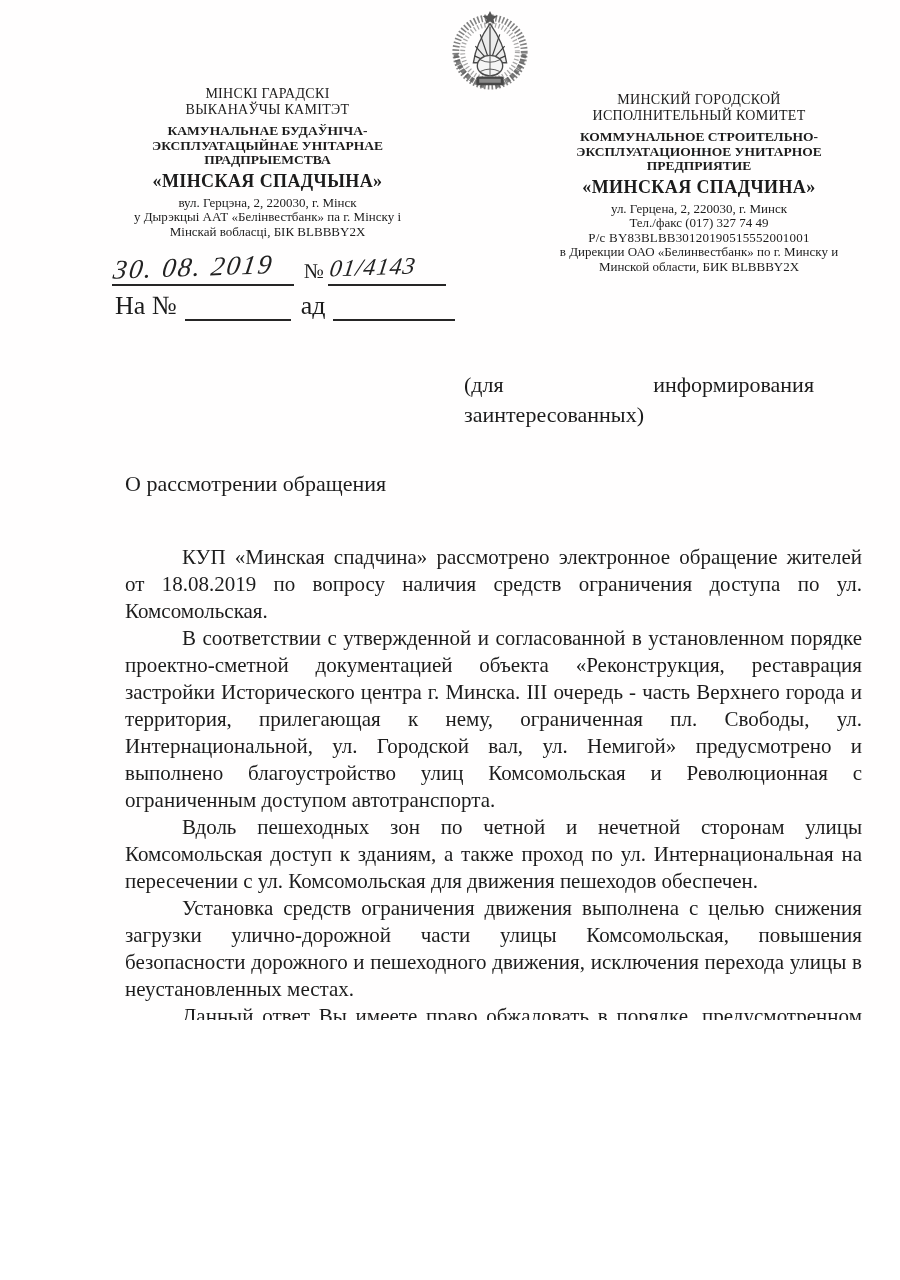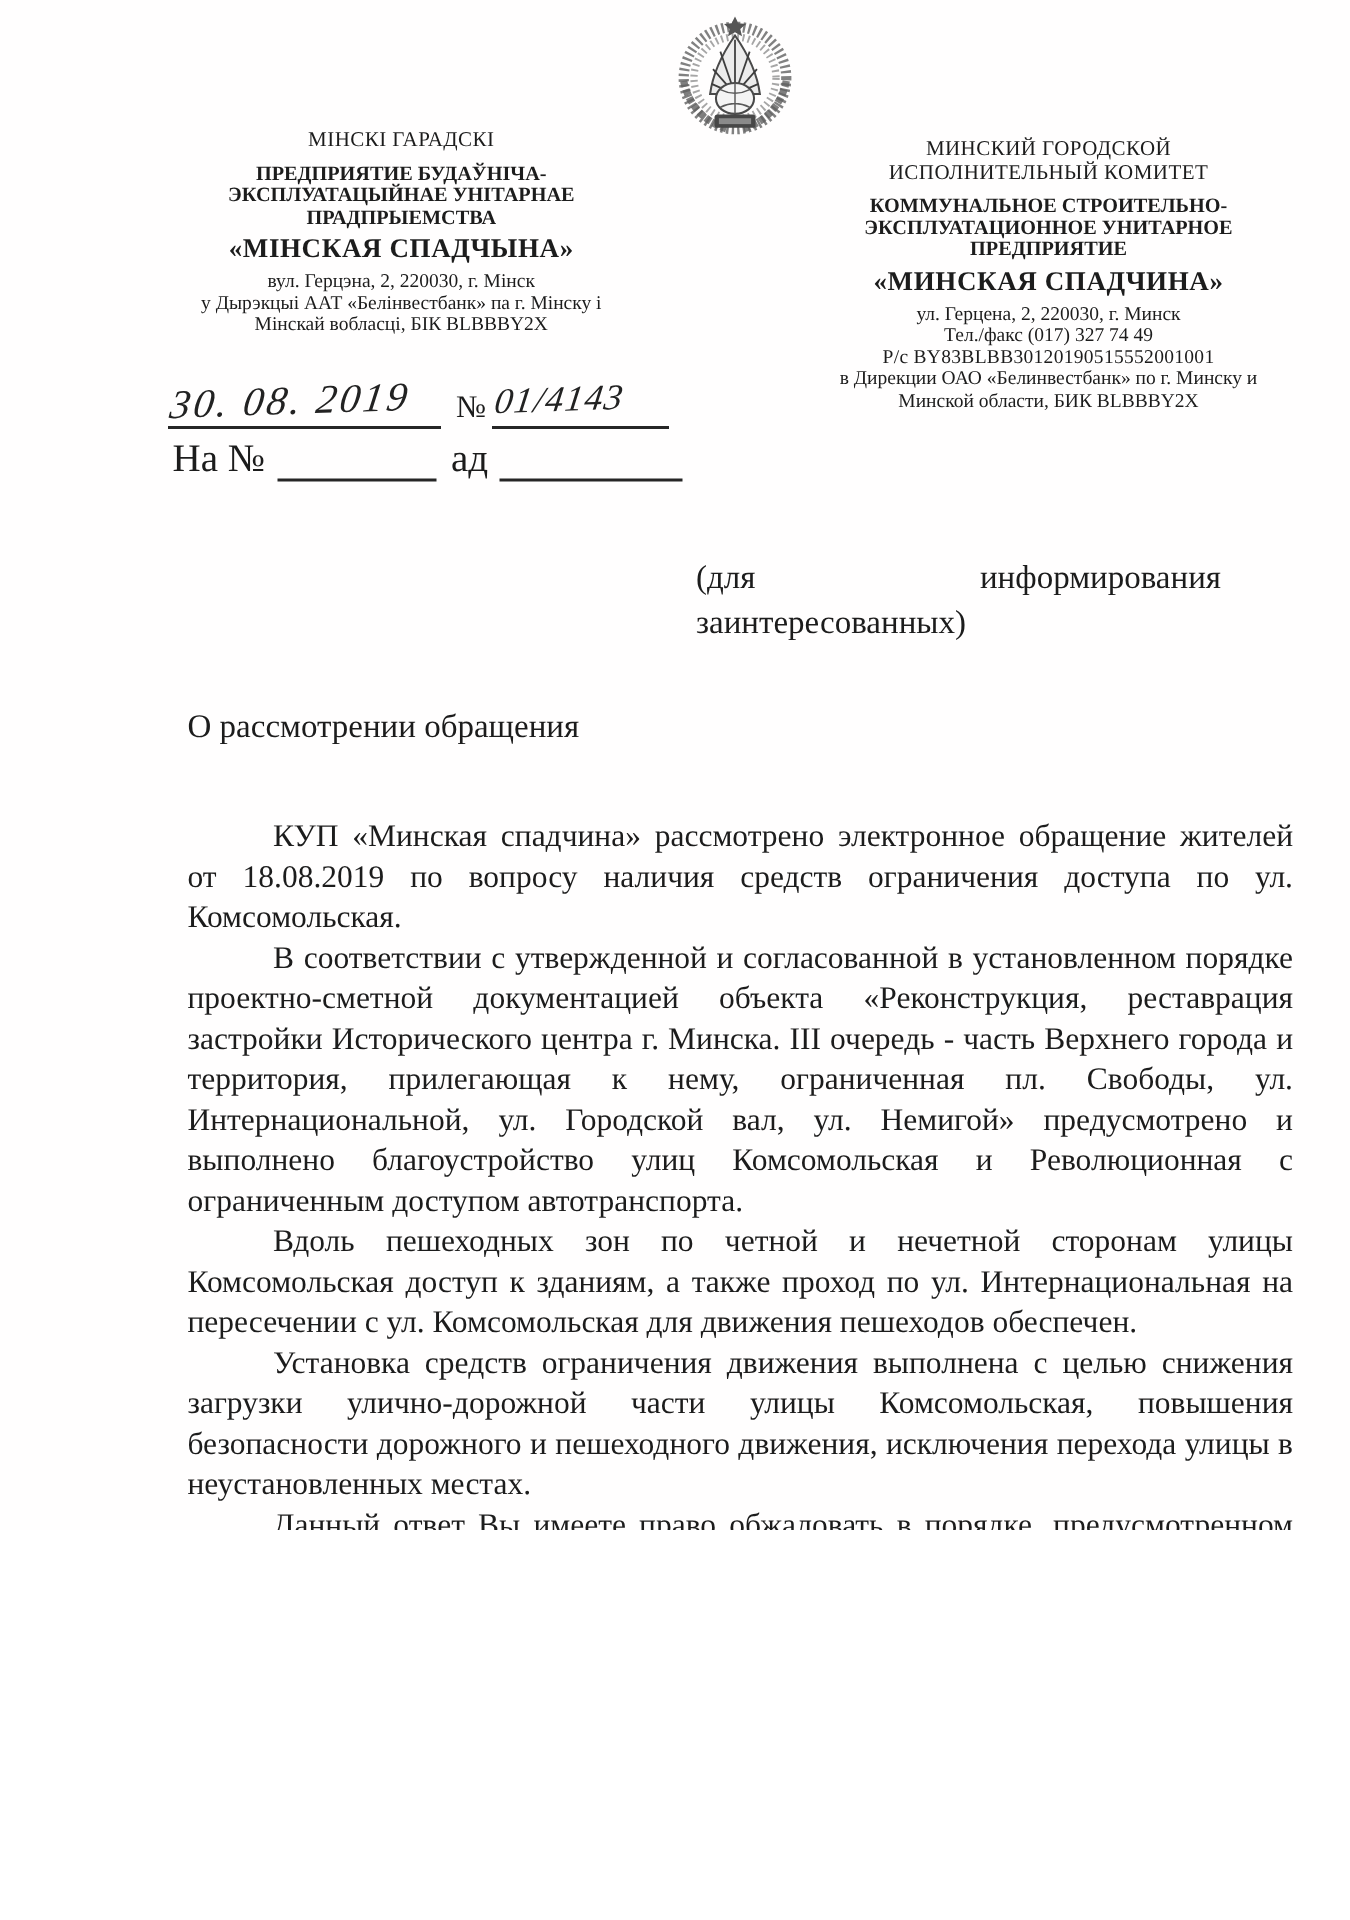--- a/index.html
+++ b/index.html
@@ -102,23 +102,24 @@
         <path d="M85 46 C82 62 71 74 55 79"></path>
       </g>
       <rect x="36" y="69" width="28" height="9" rx="2" fill="#474747"></rect>
       <rect x="39" y="71.5" width="22" height="4" fill="#8a8a8a"></rect>
     </svg>
   </div>
 
   <div class="lh-col lh-left">
     <div class="lh-authority">
       <div>МІНСКІ ГАРАДСКІ</div>
+      <div>ВЫКАНАЎЧЫ КАМІТЭТ</div>
     </div>
     <div class="lh-org">
-      <div>ПРЕДПРИЯТИЕ БУДАЎНІЧА-</div>
+      <div>КАМУНАЛЬНАЕ БУДАЎНІЧА-</div>
       <div>ЭКСПЛУАТАЦЫЙНАЕ УНІТАРНАЕ</div>
       <div>ПРАДПРЫЕМСТВА</div>
     </div>
     <div class="lh-orgname">«МІНСКАЯ СПАДЧЫНА»</div>
     <div class="lh-contact">
       <div>вул. Герцэна, 2, 220030,  г. Мінск</div>
       <div>у Дырэкцыі ААТ «Белінвестбанк» па г. Мінску і</div>
       <div>Мінскай вобласці, БІК BLBBBY2X</div>
     </div>
   </div>

